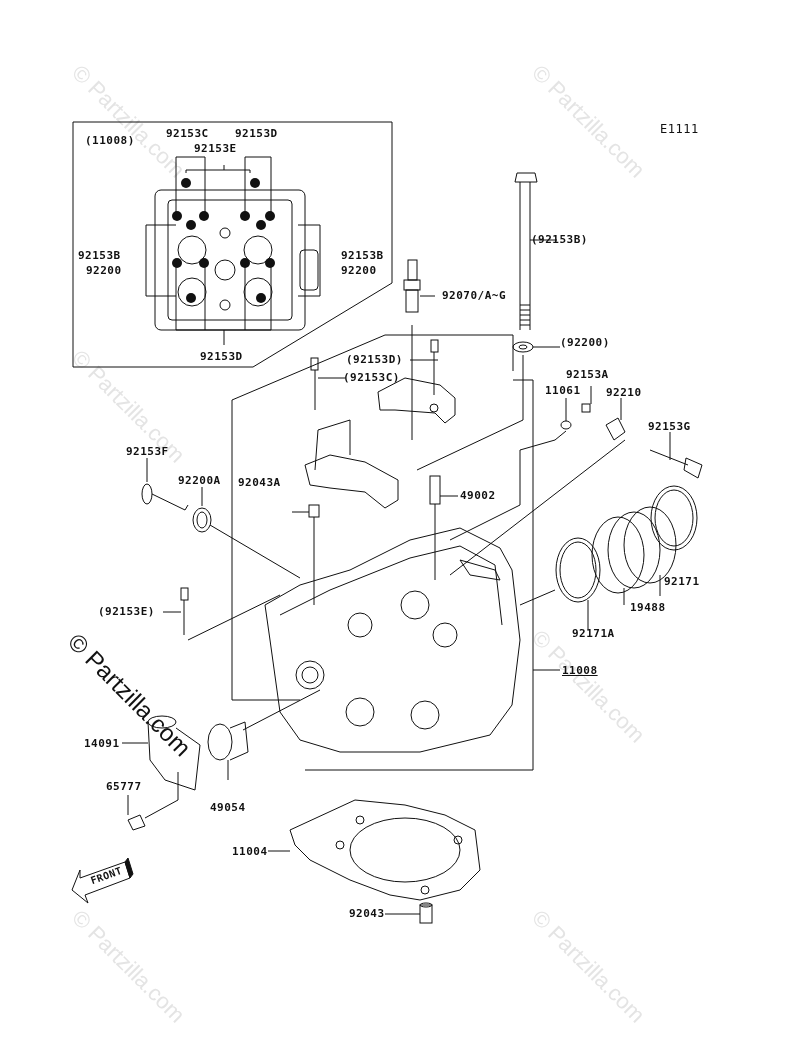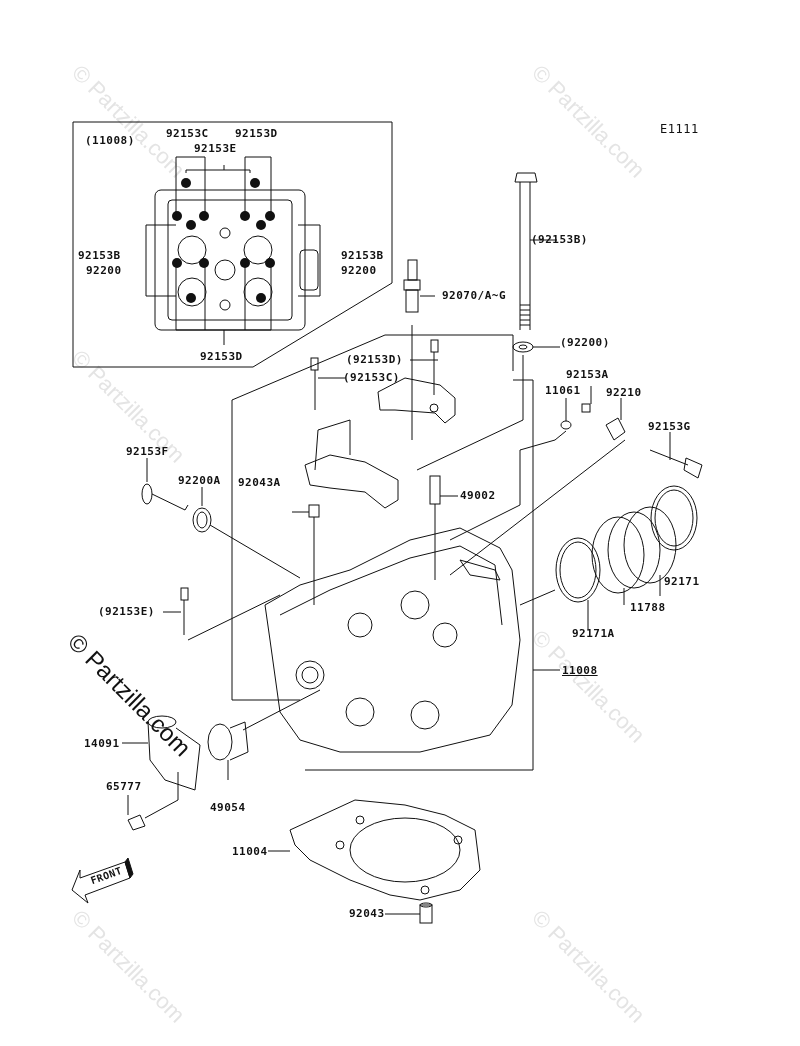--- a/index.html
+++ b/index.html
@@ -222,21 +222,21 @@
 <div class="lbl" style="left:566px;top:368px;">92153A</div>
 <div class="lbl" style="left:545px;top:384px;">11061</div>
 <div class="lbl" style="left:606px;top:386px;">92210</div>
 <div class="lbl" style="left:648px;top:420px;">92153G</div>
 <div class="lbl" style="left:126px;top:445px;">92153F</div>
 <div class="lbl" style="left:178px;top:474px;">92200A</div>
 <div class="lbl" style="left:238px;top:476px;">92043A</div>
 <div class="lbl" style="left:460px;top:489px;">49002</div>
 <div class="lbl" style="left:98px;top:605px;">(92153E)</div>
 <div class="lbl" style="left:664px;top:575px;">92171</div>
-<div class="lbl" style="left:630px;top:601px;">11788</div>
+<div class="lbl" style="left:630px;top:601px;">19488</div>
 <div class="lbl" style="left:572px;top:627px;">92171A</div>
 <div class="lbl" style="left:562px;top:664px;text-decoration:underline;">11008</div>
 <div class="lbl" style="left:84px;top:737px;">14091</div>
 <div class="lbl" style="left:210px;top:801px;">49054</div>
 <div class="lbl" style="left:106px;top:780px;">65777</div>
 <div class="lbl" style="left:232px;top:845px;">11004</div>
 <div class="lbl" style="left:349px;top:907px;">92043</div>
 
 <div class="lbl" style="left:90px;top:870px;font-size:10px;transform:rotate(-20deg);">FRONT</div>
 

